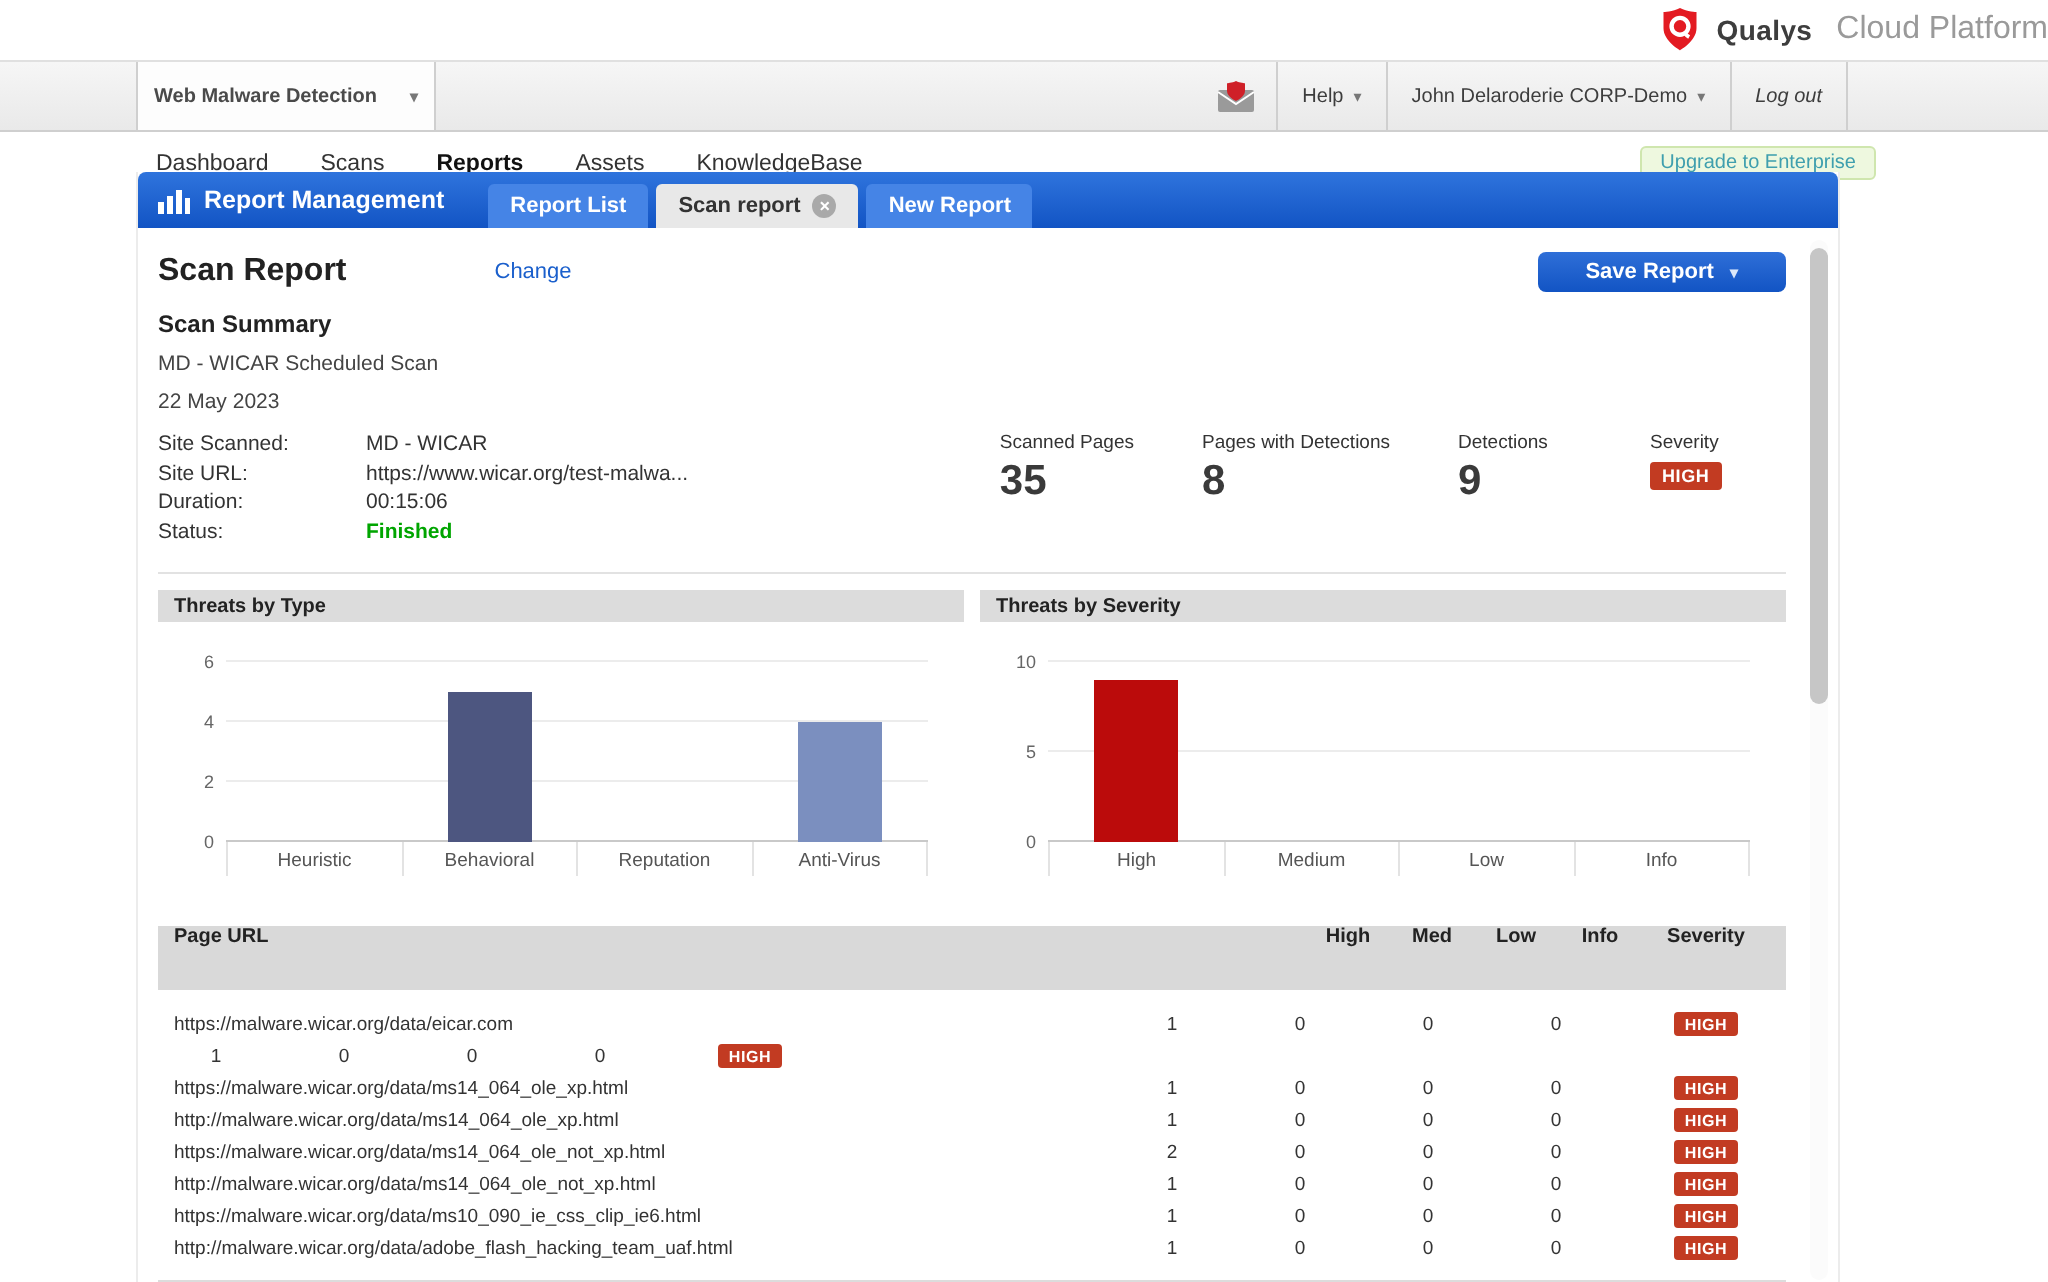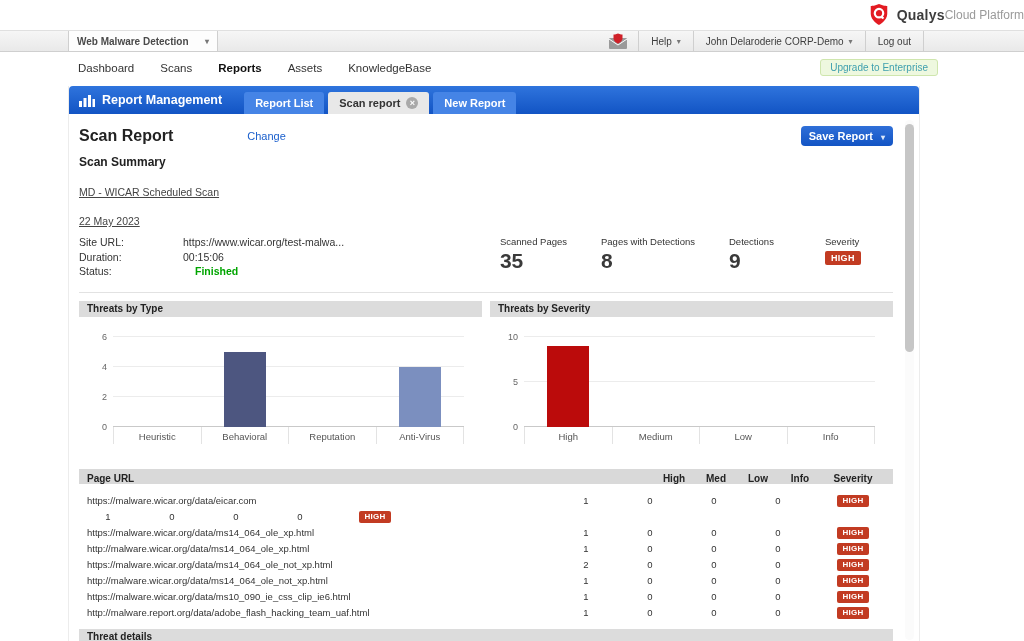--- a/index.html
+++ b/index.html
@@ -3,35 +3,35 @@
 <meta charset="utf-8">
 <style>
   * { margin:0; padding:0; box-sizing:border-box; }
   html,body { width:1024px; height:641px; overflow:hidden; background:#fff;
     font-family:"Liberation Sans", sans-serif; color:#333; }
 
   
   .brandbar { height:30px; display:flex; align-items:center; padding-left:64px; background:#fff;justify-content:flex-end; }
   .qlogo { width:22px; height:24px; margin-right:7px; }
   .brand-name { font-size:14px; font-weight:bold; color:#3d3d3d; letter-spacing:.2px; }
-  .brand-tag { font-size:12px; color:#9a9a9a; margin-left:0; }
-
-  
-  .ribbon { height:22px; background:linear-gradient(#f6f6f6,#e9e9e9);
+  .brand-tag { font-size:16px; color:#9a9a9a; margin-left:12px; }
+
+  
+  .ribbon { height:36px; background:linear-gradient(#f6f6f6,#e9e9e9);
     border-top:1px solid #e0e0e0; border-bottom:1px solid #cfcfcf;
     display:flex; align-items:stretch; }
   .module-dd { margin-left:68px; width:150px; background:#fdfdfd;
     border-left:1px solid #cfcfcf; border-right:1px solid #cfcfcf;
     display:flex; align-items:center; justify-content:space-between;
     padding:0 8px; font-size:10px; font-weight:bold; color:#4a4a4a; cursor:pointer; }
   .ribbon-right { margin-left:auto; display:flex; align-items:stretch; margin-right:100px; }
   .notif { display:flex; align-items:center; padding:0 10px; cursor:pointer; }
   .ribbon-item { display:flex; align-items:center; padding:0 12px; font-size:10px; color:#3d3d3d;
     border-left:1px solid #cfcfcf; cursor:pointer; }
-  .ribbon-item:last-child { border-right:1px solid #cfcfcf; }
+  .ribbon-item:last-child { border-right:1px solid #cfcfcf;font-style:italic; }
   .chev { font-size:8px; color:#777; margin-left:5px; }
 
   
   .mainnav { height:30px; display:flex; align-items:center; padding-left:78px; background:#fff; }
   .navlink { font-size:11.5px; color:#333; margin-right:26px; cursor:pointer; }
   .navlink.active { font-weight:bold; color:#111; }
   .upgrade { margin-left:auto; margin-right:86px; font-size:10px; color:#3f9fae;
     background:#eef8df; border:1px solid #cfe6ae; border-radius:3px; padding:2px 9px; cursor:pointer; }
 
   
@@ -49,25 +49,25 @@
   .rtab.active { background:#e8e8e8; color:#333; }
   .close-circle { width:12px; height:12px; border-radius:50%; background:#a9a9a9; color:#fff;
     font-size:9px; line-height:12px; text-align:center; cursor:pointer; }
 
   .content { padding:12px 26px 0 10px; }
 
   .titlerow { display:flex; align-items:center; }
   .h1 { font-size:16px; font-weight:bold; color:#222; }
   .change { font-size:11px; color:#1a5fcc; margin-left:74px; cursor:pointer; }
   .savebtn { margin-left:auto; background:linear-gradient(#2f6fd8,#1254c4); color:#fff;
-    font-size:11px; font-weight:bold; border:none; border-radius:4px; padding:4px 8px; cursor:pointer; }
+    font-size:11px; font-weight:bold; border:none; border-radius:4px; padding:4px 24px; cursor:pointer; }
   .savebtn .chev { color:#dce8fa; }
 
   .h2 { font-size:12px; font-weight:bold; color:#222; margin-top:9px; }
-  .subline { font-size:10.5px; color:#444; margin-top:17px;text-decoration:underline; }
+  .subline { font-size:10.5px; color:#444; margin-top:7px; }
 
   .summaryrow { display:flex; margin-top:9px; }
   .details { width:420px; }
   .drow { display:flex; height:14.5px; font-size:10.5px; }
   .dlabel { width:104px; color:#333; }
   .dvalue { color:#333; }
   .dvalue.status { font-weight:bold; }
   .stats { display:flex; margin-left:auto; margin-right:6px; gap:34px; }
   .stat { min-width:62px; }
   .stat-label { font-size:9.5px; color:#333; }
@@ -90,21 +90,21 @@
   .bars { position:absolute; left:0; right:0; top:0; bottom:0; display:flex; }
   .bar-cell { flex:1; position:relative; }
   .bar { position:absolute; bottom:0; left:50%; transform:translateX(-50%); width:42px; }
   .cats { display:flex; margin:0 18px 0 34px; border-left:1px solid #e3e3e3; border-right:1px solid #e3e3e3; }
   .cat { flex:1; text-align:center; font-size:9.5px; color:#555; padding:4px 0 2px 0;
     border-right:1px solid #e3e3e3; }
   .cat:last-child { border-right:none; }
 
   
   .dtable { margin-top:25px; }
-  .thead { background:#d9d9d9; display:flex; align-items:flex-end; height:15px;
+  .thead { background:#d9d9d9; display:flex; align-items:flex-start; height:32px;
     font-size:10px; font-weight:bold; color:#222; padding:0 8px; }
   .col-url { flex:1; }
   .col-n { width:42px; text-align:center; }
   .col-sev { width:64px; text-align:center; }
   .tbody { padding-top:9px; }
   .trow { display:flex; align-items:center; height:16px; padding:0 8px; font-size:9.5px;gap:22px; }
   .trow .col-url { color:#333; cursor:pointer; }
   .trow .col-n { color:#333; }
   .mini-badge { display:inline-block; background:#c23b22; color:#fff; font-size:8px; font-weight:bold;
     border-radius:2px; padding:1.5px 5px; letter-spacing:.3px; }
@@ -199,30 +199,34 @@
       </button>
     </div>
 
     <div class="h2">Scan Summary</div>
     <div class="subline">MD - WICAR Scheduled Scan</div>
     <div class="subline">22 May 2023</div>
 
     <div class="summaryrow">
       <div class="details" id="details">
           <div class="drow">
+            <div class="dlabel">Site Scanned:</div>
+            <div class="dvalue">MD - WICAR</div>
+          </div>
+          <div class="drow">
             <div class="dlabel">Site URL:</div>
             <div class="dvalue">https://www.wicar.org/test-malwa...</div>
           </div>
           <div class="drow">
             <div class="dlabel">Duration:</div>
             <div class="dvalue">00:15:06</div>
           </div>
           <div class="drow">
             <div class="dlabel">Status:</div>
-            <div class="dvalue status" style="color: rgb(0, 165, 0); margin-left: 12px;">Finished</div>
+            <div class="dvalue status" style="color: rgb(0, 165, 0);">Finished</div>
           </div>
         </div>
       <div class="stats" id="stats">
           <div class="stat">
             <div class="stat-label">Scanned Pages</div>
             <div class="stat-value">35</div>
           </div>
           <div class="stat">
             <div class="stat-label">Pages with Detections</div>
             <div class="stat-value">8</div>
@@ -353,21 +357,21 @@
           </div>
           <div class="trow">
             <div class="col-url">https://malware.wicar.org/data/ms10_090_ie_css_clip_ie6.html</div>
             <div class="col-n">1</div>
             <div class="col-n">0</div>
             <div class="col-n">0</div>
             <div class="col-n">0</div>
             <div class="col-sev"><span class="mini-badge">HIGH</span></div>
           </div>
           <div class="trow">
-            <div class="col-url">http://malware.report.org/data/adobe_flash_hacking_team_uaf.html</div>
+            <div class="col-url">http://malware.wicar.org/data/adobe_flash_hacking_team_uaf.html</div>
             <div class="col-n">1</div>
             <div class="col-n">0</div>
             <div class="col-n">0</div>
             <div class="col-n">0</div>
             <div class="col-sev"><span class="mini-badge">HIGH</span></div>
           </div>
         </div>
     </div>
 
     <div class="panel-head threat-head">Threat details</div>

